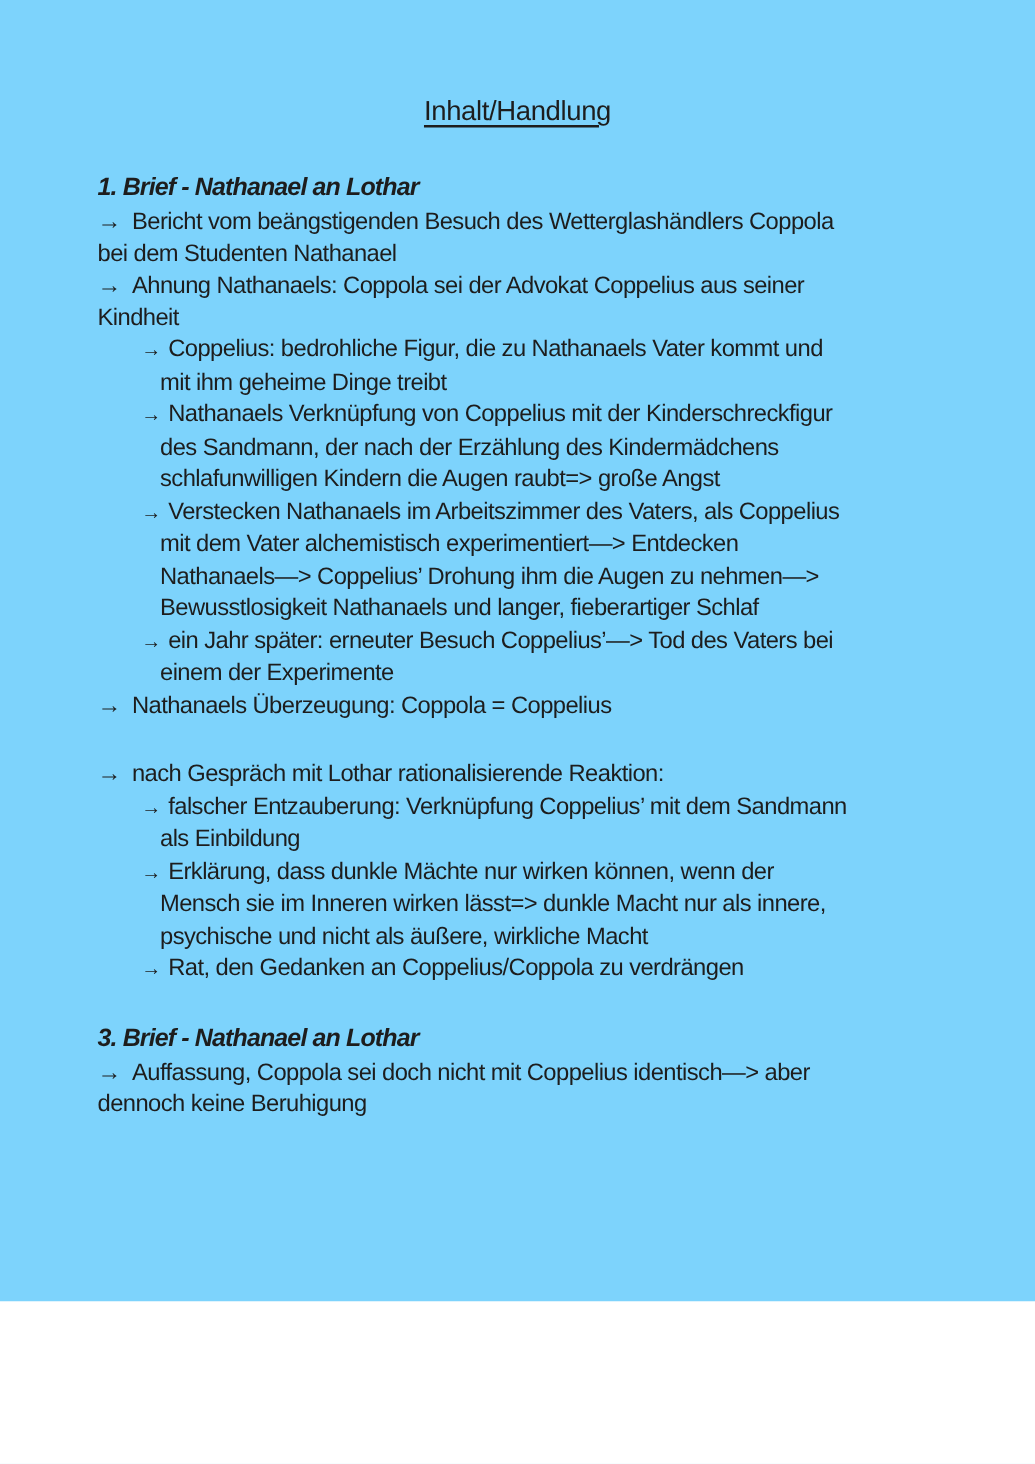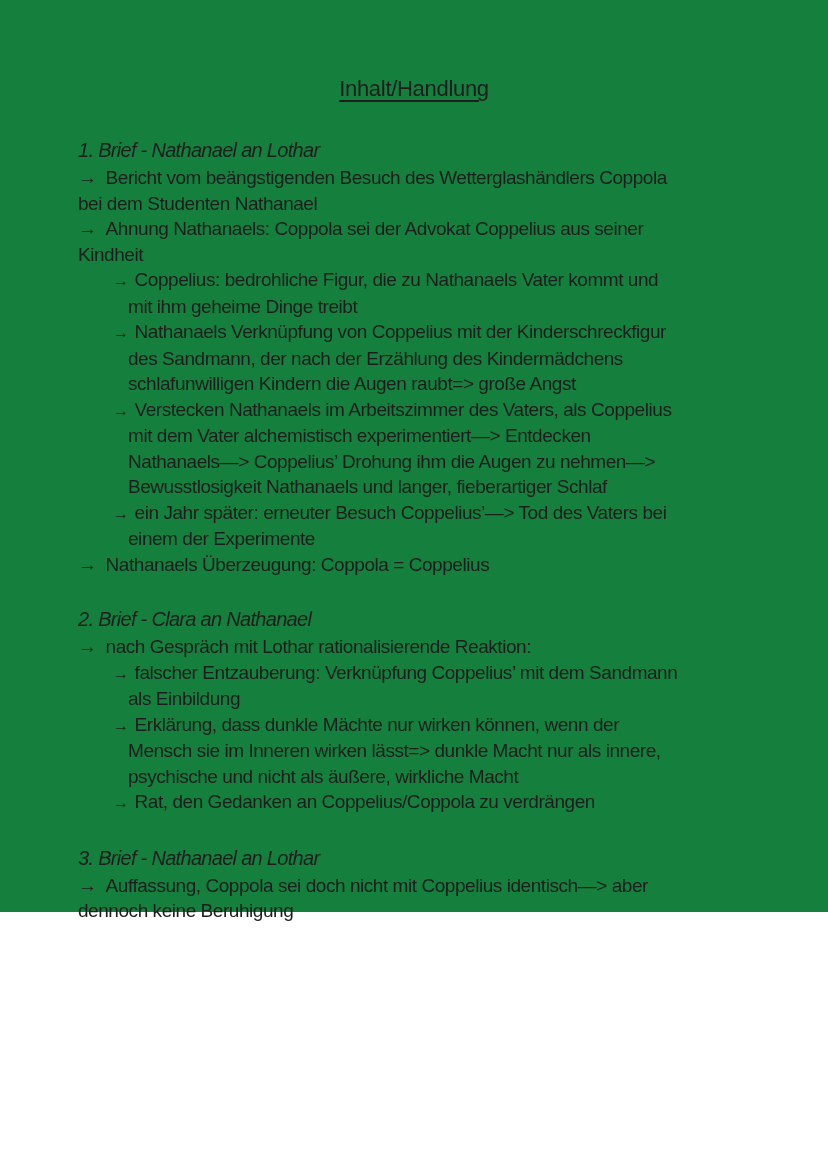--- a/index.html
+++ b/index.html
@@ -11,23 +11,23 @@
     width: 828px;
     height: 1171px;
     overflow: hidden;
     font-family: "Liberation Sans", sans-serif;
     color: #1d1d1d;
     -webkit-font-smoothing: antialiased;
   }
   .page {
     box-sizing: border-box;
     width: 828px;
-    height: 912px;
+    height: 1041px;
     padding-top: 74px;
-    background: #15803d;
+    background: #7dd3fc;
   }
   .content {
     width: 672px;
     margin-left: 78px;
   }
   .doc-title {
     text-align: center;
     font-size: 22px;
     line-height: 30px;
     letter-spacing: -0.3px;
@@ -38,21 +38,21 @@
     text-decoration: underline;
     text-underline-offset: 4px;
     text-decoration-thickness: 1.5px;
   }
   .section {
     margin: 0 0 30px 0;
   }
   .section-heading {
     font-size: 20px;
     line-height: 25px;
-    font-weight: 400;
+    font-weight: 700;
     font-style: italic;
     letter-spacing: -0.7px;
     margin: 0 0 2px 0;
   }
   .item {
     margin: 0;
     font-size: 19px;
     line-height: 25.5px;
     letter-spacing: -0.45px;
   }
@@ -96,21 +96,20 @@
       <p class="item l2"><span class="arrow">→</span><span class="item-text">Verstecken Nathanaels im Arbeitszimmer des Vaters, als Coppelius
 mit dem Vater alchemistisch experimentiert—&gt; Entdecken
 Nathanaels—&gt; Coppelius’ Drohung ihm die Augen zu nehmen—&gt;
 Bewusstlosigkeit Nathanaels und langer, fieberartiger Schlaf</span></p>
       <p class="item l2"><span class="arrow">→</span><span class="item-text">ein Jahr später: erneuter Besuch Coppelius’—&gt; Tod des Vaters bei
 einem der Experimente</span></p>
       <p class="item l1"><span class="arrow">→</span><span class="item-text">Nathanaels Überzeugung: Coppola = Coppelius</span></p>
     </div>
 
     <div class="section">
-      <h2 class="section-heading">2. Brief - Clara an Nathanael</h2>
       <p class="item l1"><span class="arrow">→</span><span class="item-text">nach Gespräch mit Lothar rationalisierende Reaktion:</span></p>
       <p class="item l2"><span class="arrow">→</span><span class="item-text">falscher Entzauberung: Verknüpfung Coppelius’ mit dem Sandmann
 als Einbildung</span></p>
       <p class="item l2"><span class="arrow">→</span><span class="item-text">Erklärung, dass dunkle Mächte nur wirken können, wenn der
 Mensch sie im Inneren wirken lässt=&gt; dunkle Macht nur als innere,
 psychische und nicht als äußere, wirkliche Macht</span></p>
       <p class="item l2"><span class="arrow">→</span><span class="item-text">Rat, den Gedanken an Coppelius/Coppola zu verdrängen</span></p>
     </div>
 
     <div class="section">

